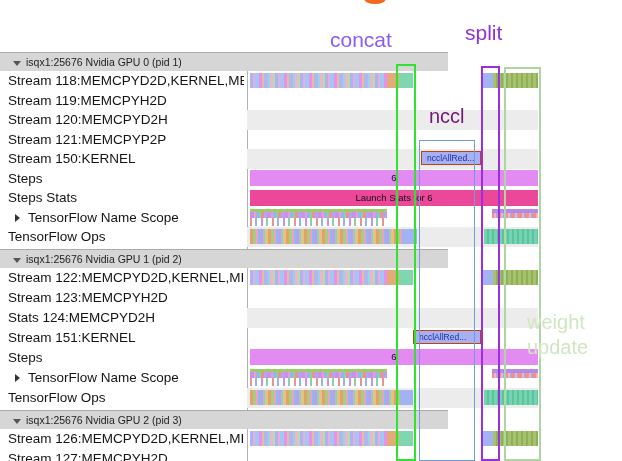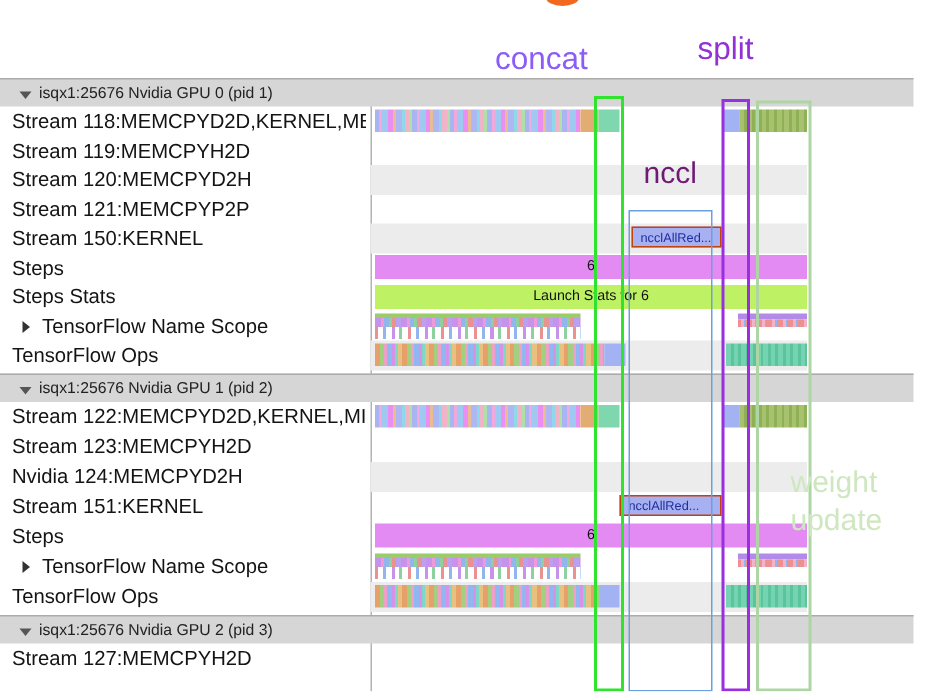--- a/index.html
+++ b/index.html
@@ -1,20 +1,20 @@
 <!DOCTYPE html>
 <html><head>
 <meta charset="utf-8">
 <style>
   html,body{margin:0;padding:0;background:#fff;}
   .canvas{position:relative;width:622px;height:461px;background:#fff;overflow:hidden;
           font-family:"Liberation Sans",sans-serif;}
   
   .trace{position:absolute;top:52px;left:0;width:622px;}
-  .sec-header{position:relative;height:19px;width:609px;background:#d6d6d6;
+  .sec-header{position:relative;height:19px;width:448px;background:#d6d6d6;
               border-top:1px solid #ababab;box-sizing:border-box;}
   .sec-header .tri{position:absolute;left:13px;top:8px;width:0;height:0;
                    border-left:4px solid transparent;border-right:4px solid transparent;
                    border-top:5px solid #555;}
   .sec-header .htxt{position:absolute;left:26px;top:3px;font-size:10.5px;color:#222;white-space:nowrap;}
   .gap2{margin-top:2px;}
   .row{position:relative;width:622px;}
   .s1 .row{height:19.5px;}
   .s2 .row,.s3 .row{height:20px;}
   .rowbg{position:absolute;left:247px;width:291px;top:0;bottom:0;background:#ececec;}
@@ -30,21 +30,21 @@
   .multi{background:repeating-linear-gradient(90deg,#a9b5f2 0 3px,#f0a8dd 3px 5px,#9ec9f0 5px 9px,
          #ea8ef2 9px 12px,#e9bd92 12px 14px,#aeb6f4 14px 18px,#8fd8e8 18px 20px,
          #f2b3c8 20px 23px,#b0e0a8 23px 25px);}
   .sb-multi{left:250px;width:137px;}
   .sb-orange{left:387px;width:12px;background:#e2ad74;}
   .sb-teal{left:399px;width:14px;background:#7ed7ae;}
   .sb-peri{left:482px;width:11px;background:#a3b2f2;}
   .sb-olive{left:493px;width:45px;background:repeating-linear-gradient(90deg,#a6c26e 0 3px,#8fb055 3px 5px);}
   .steps-bar{position:absolute;left:250px;width:288px;top:1.5px;height:16px;background:#e38bf2;
              font-size:9.5px;color:#111;text-align:center;line-height:16px;}
-  .launch-bar{position:absolute;left:250px;width:288px;top:1.5px;height:16px;background:#bef264;
+  .launch-bar{position:absolute;left:250px;width:288px;top:1.5px;height:16px;background:#ec4899;
               font-size:9.5px;color:#111;text-align:center;line-height:16px;}
   .nccl-bar{position:absolute;top:2px;height:14px;background:#a7b0f0;border:1px solid #c2410c;
             box-sizing:border-box;font-size:8.5px;color:#1f2d9e;padding-left:5px;line-height:12px;
             white-space:nowrap;overflow:hidden;}
   .nccl-bar.g0{left:421px;width:60px;}
   .nccl-bar.g1{left:413px;width:68px;}
   
   .ns-left{position:absolute;left:250px;width:137px;top:1px;height:17px;}
   .ns-left .strip{position:absolute;left:0;right:0;top:0;height:3px;background:#9ccb6a;}
   .ns-left .blocks{position:absolute;left:0;right:0;top:3px;height:6px;
@@ -172,21 +172,21 @@
         <div class="seg sb-orange"></div>
         <div class="seg sb-teal"></div>
         <div class="seg sb-peri"></div>
         <div class="seg sb-olive"></div>
       </div>
       <div class="row">
         <span class="lbl">Stream 123:MEMCPYH2D</span>
       </div>
       <div class="row">
         <div class="rowbg"></div>
-        <span class="lbl">Nvidia 124:MEMCPYD2H</span>
+        <span class="lbl">Stats 124:MEMCPYD2H</span>
       </div>
       <div class="row">
         <span class="lbl">Stream 151:KERNEL</span>
         <div class="nccl-bar g1">ncclAllRed...</div>
       </div>
       <div class="row">
         <span class="lbl">Steps</span>
         <div class="steps-bar">6</div>
       </div>
       <div class="row">
@@ -210,18 +210,26 @@
         <div class="ops-right"></div>
       </div>
     </div>
 
     <div class="section s3">
       <div class="sec-header gap2">
         <span class="tri"></span>
         <span class="htxt">isqx1:25676 Nvidia GPU 2 (pid 3)</span>
       </div>
       <div class="row">
+        <span class="lbl">Stream 126:MEMCPYD2D,KERNEL,MI</span>
+        <div class="seg multi sb-multi"></div>
+        <div class="seg sb-orange"></div>
+        <div class="seg sb-teal"></div>
+        <div class="seg sb-peri"></div>
+        <div class="seg sb-olive"></div>
+      </div>
+      <div class="row">
         <span class="lbl">Stream 127:MEMCPYH2D</span>
       </div>
     </div>
 
   </div>
 </div>
 
 </body></html>

